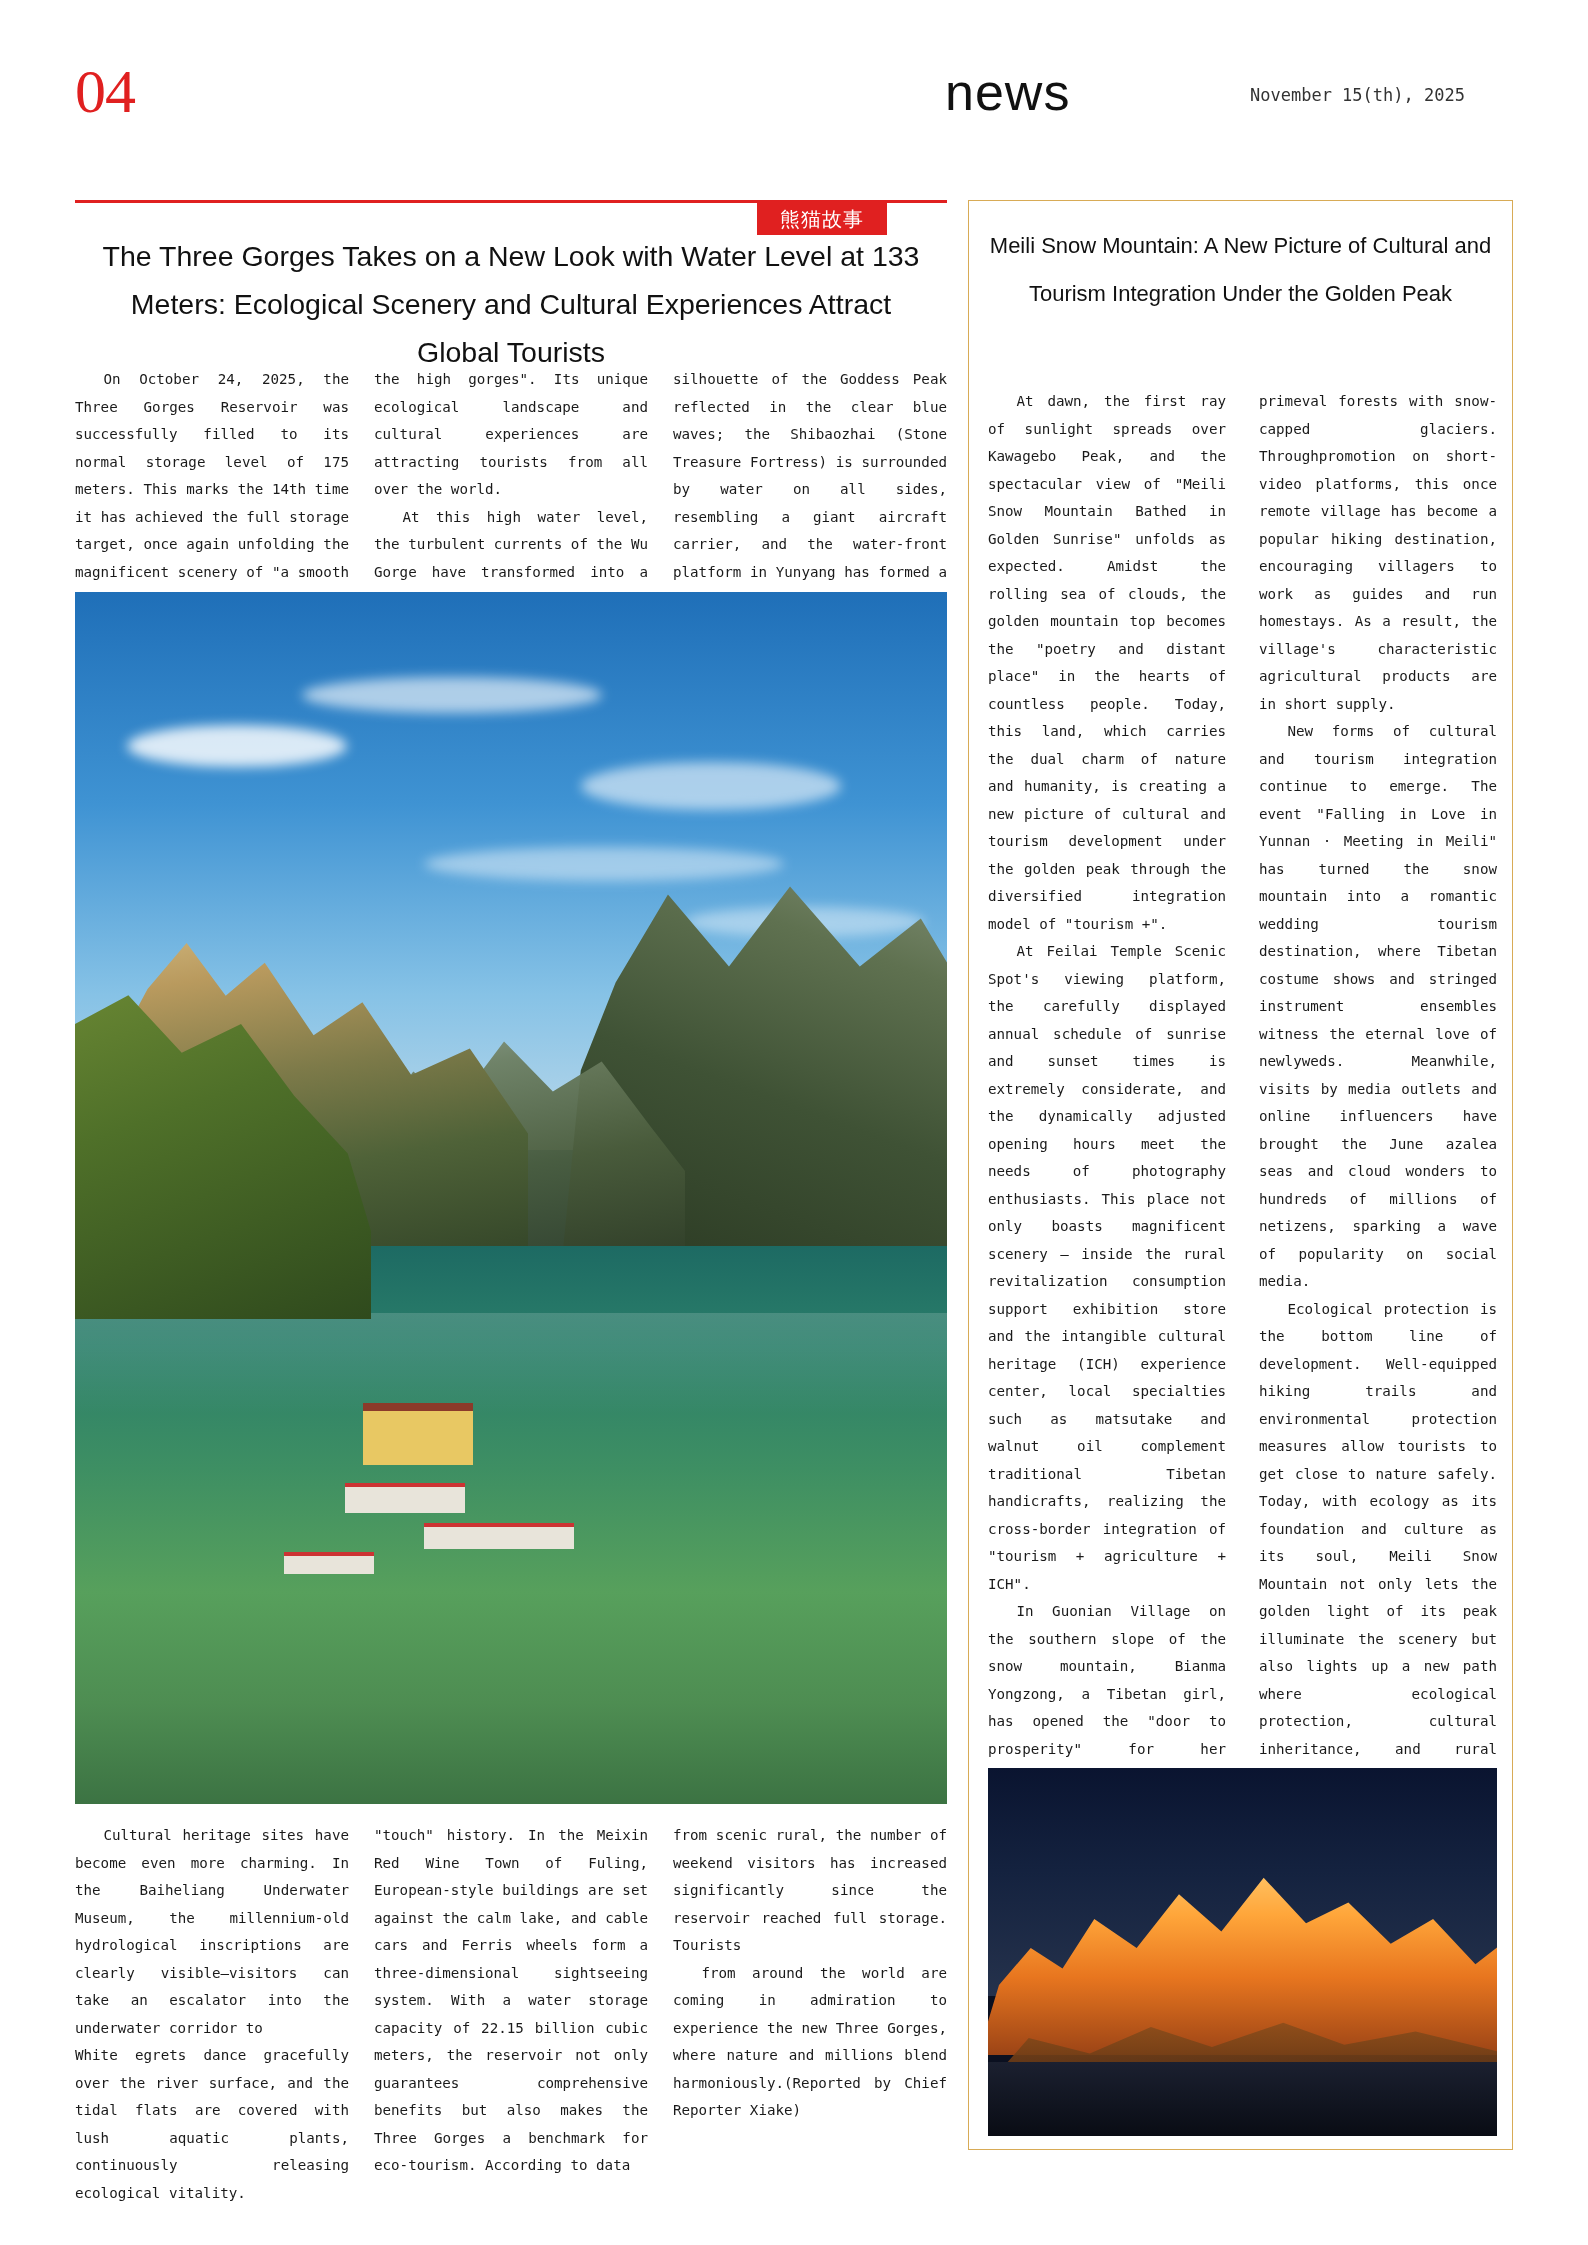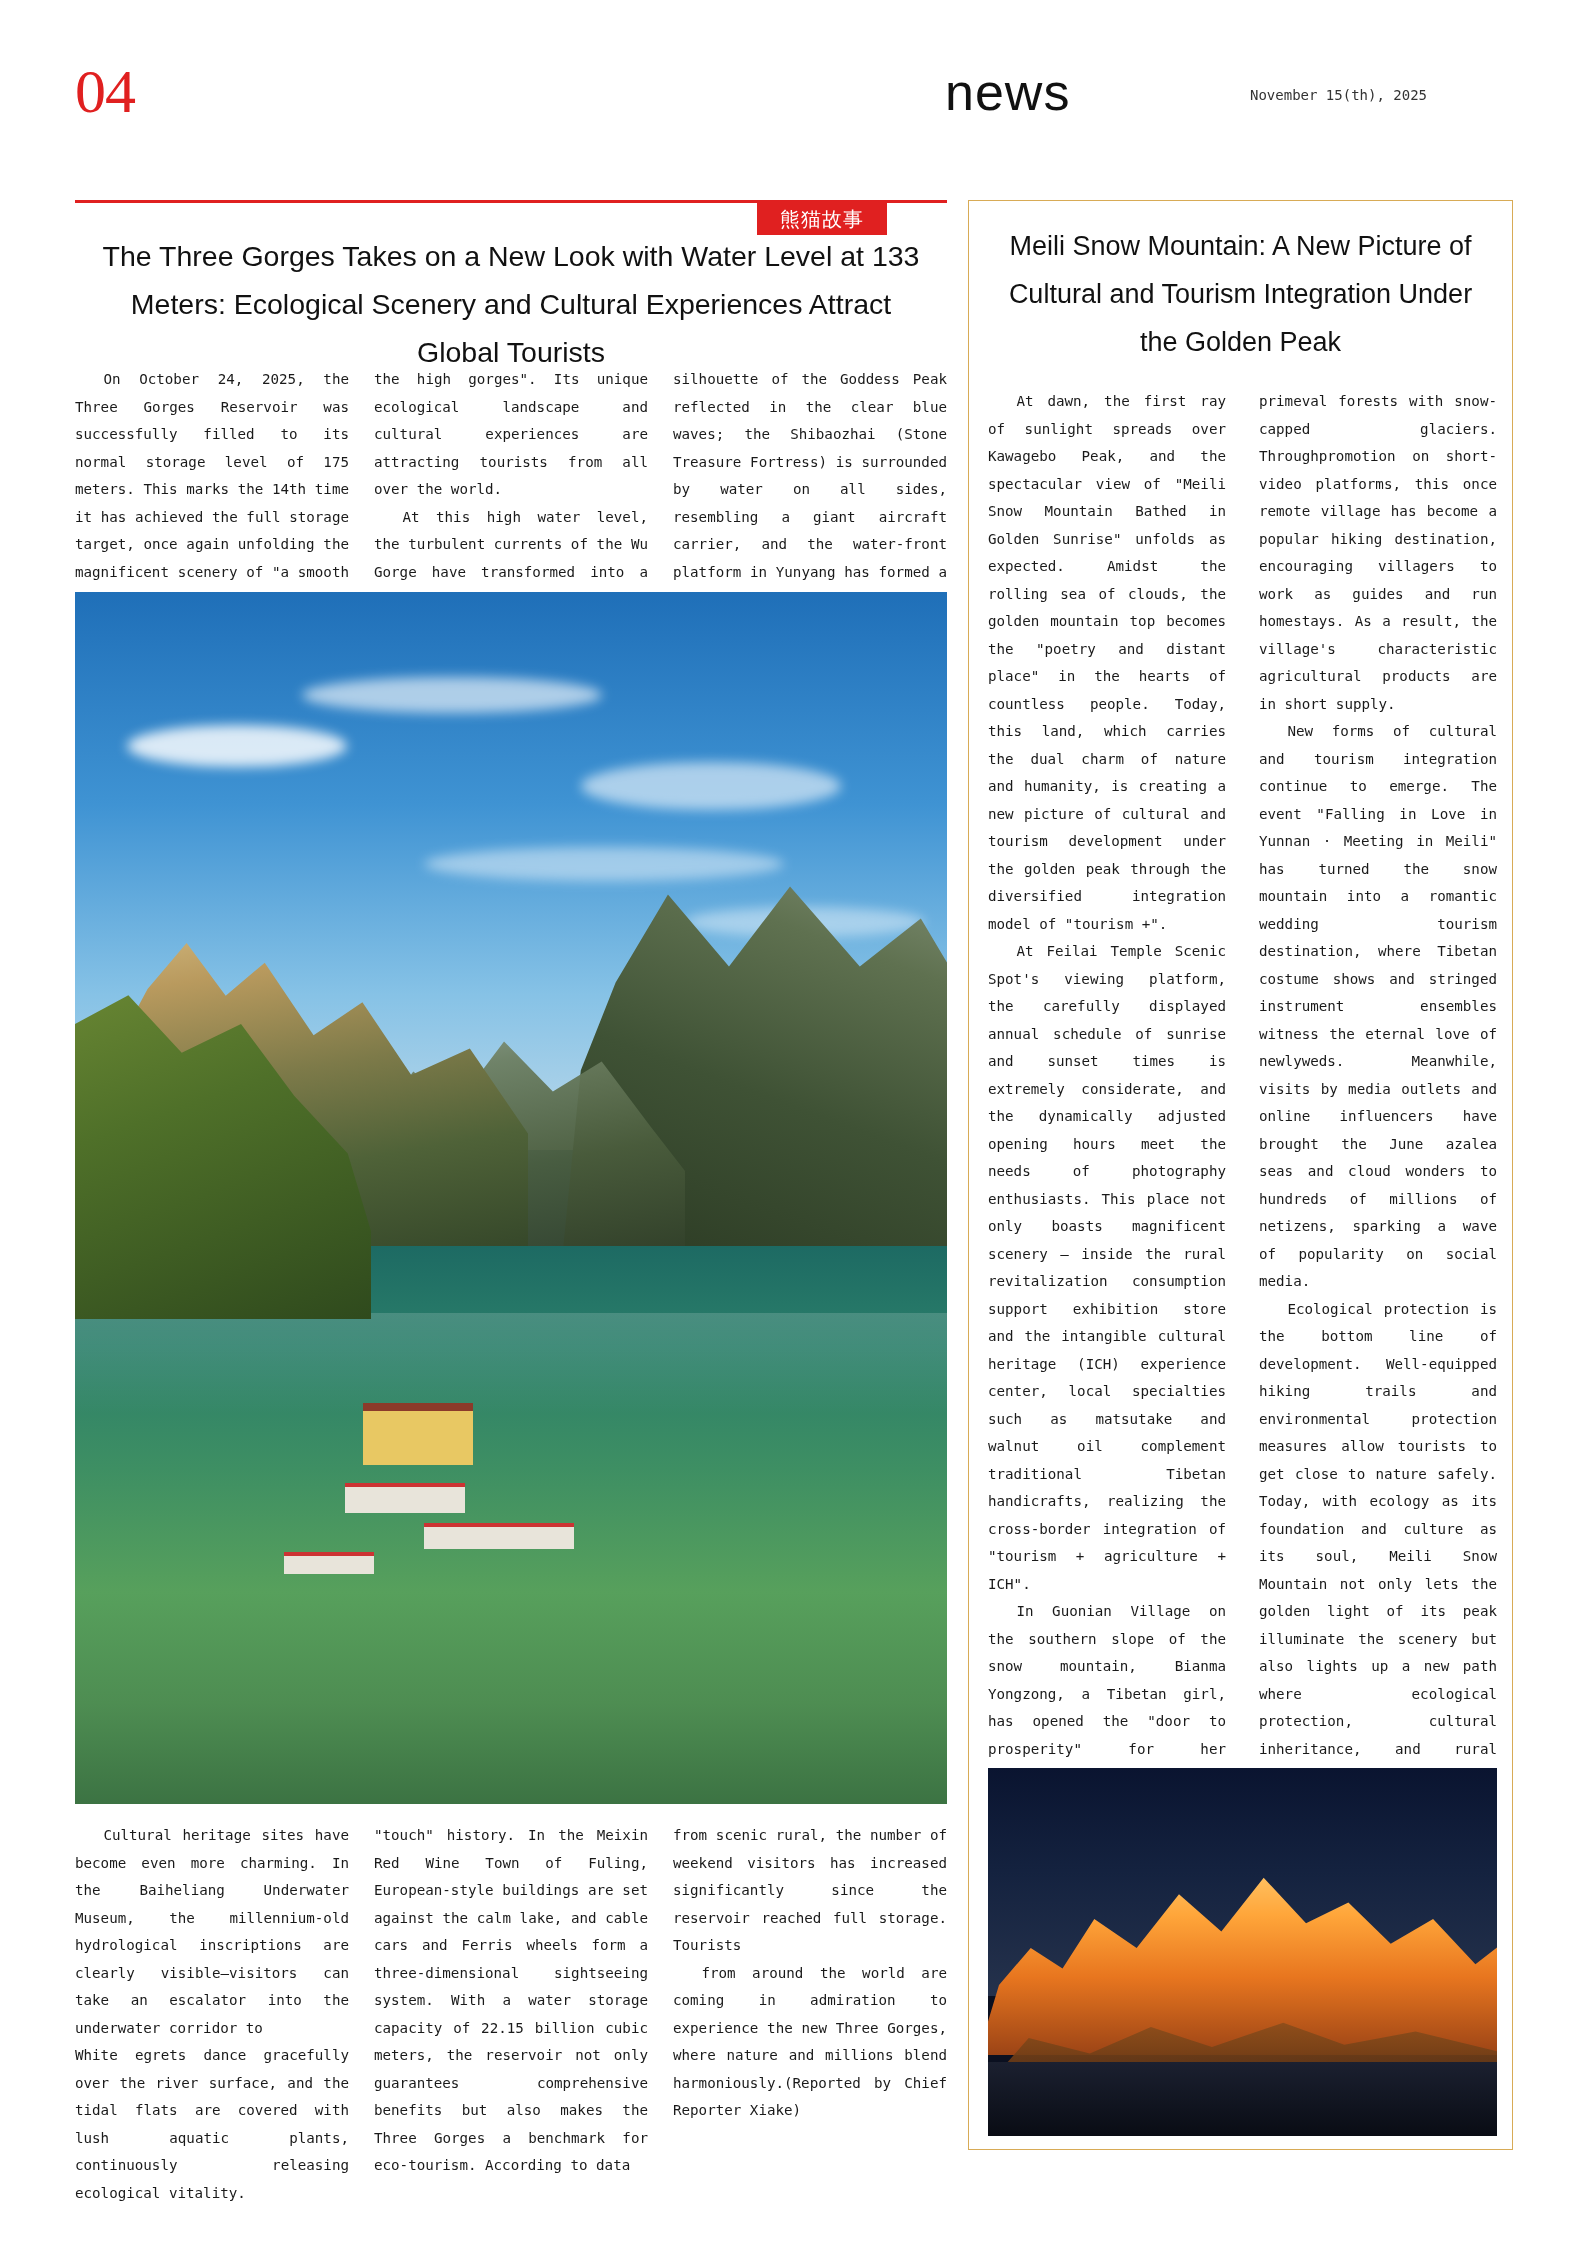--- a/index.html
+++ b/index.html
@@ -52,21 +52,21 @@
     line-height: 60px;
     color: #111;
     font-weight: 400;
     letter-spacing: 1px;
   }
   .masthead-date {
     position: absolute;
     left: 1175px;
     top: 25px;
     font-family: "DejaVu Sans Mono", monospace;
-    font-size: 14px;
+    font-size: 17px;
     line-height: 20px;
     color: #333;
     letter-spacing: 0px;
   }
 
   
   .red-rule {
     position: absolute;
     left: 75px;
     top: 200px;
@@ -241,21 +241,21 @@
     height: 1950px;
     border: 1.5px solid #d8ab56;
     background: #fff;
     box-sizing: border-box;
   }
   .right-headline {
     position: absolute;
     left: 988px;
     top: 222px;
     width: 505px;
-    font-size: 27px;
+    font-size: 22px;
     line-height: 48px;
     text-align: center;
     color: #111;
   }
   .right-cols {
     position: absolute;
     left: 988px;
     top: 388px;
     width: 509px;
     height: 1360px;

